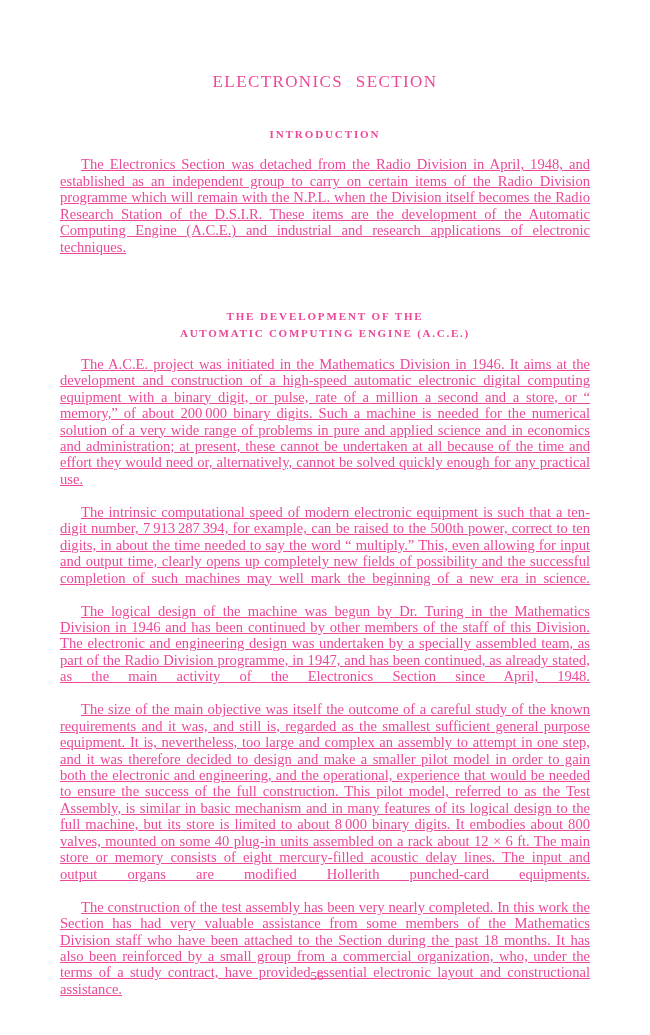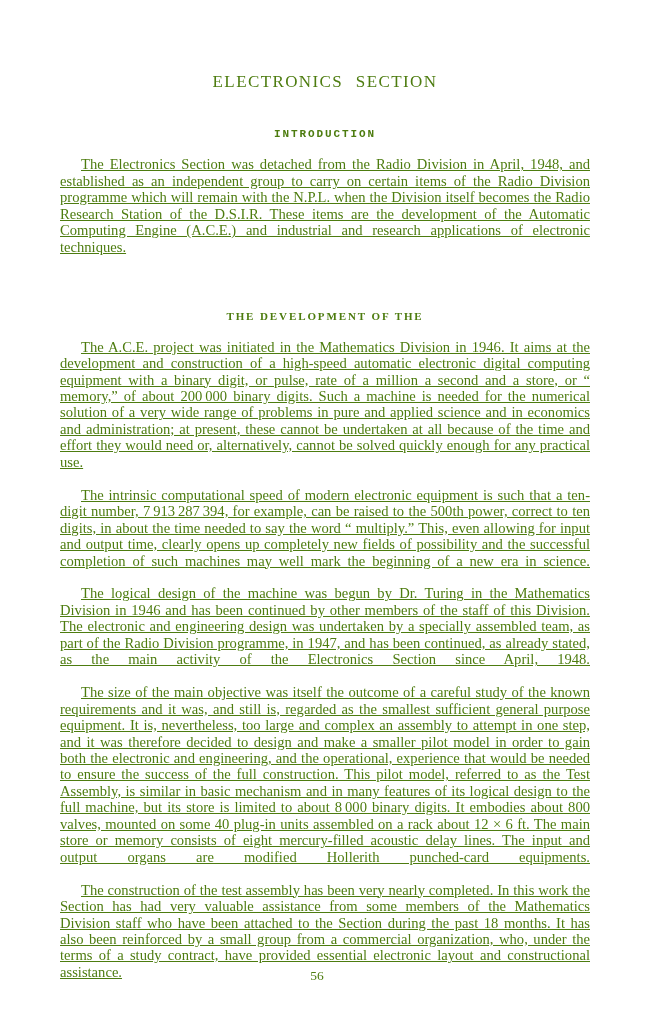--- a/index.html
+++ b/index.html
@@ -8,21 +8,21 @@
     padding: 0;
     background: #ffffff;
   }
 
   .page {
     position: relative;
     width: 650px;
     height: 1035px;
     margin: 0 auto;
     background: #ffffff;
-    color: #4d7c0f;
+    color: #ec4899;
     font-family: "Liberation Serif", "DejaVu Serif", serif;
     overflow: hidden;
   }
 
   .content {
     position: absolute;
     left: 60px;
     top: 0;
     width: 530px;
   }
@@ -48,21 +48,20 @@
     font-size: 11px;
     font-weight: bold;
     letter-spacing: 1.9px;
     margin: 0;
     line-height: 1.55;
     text-transform: uppercase;
   }
 
   .heading-intro {
     padding-top: 34px;
-    font-family: Liberation Mono, monospace;
   }
 
   .heading-ace {
     padding-top: 36px;
   }
   .heading-ace .line2 {
     display: block;
     letter-spacing: 1.75px;
   }
 
@@ -120,20 +119,21 @@
     <h1 class="page-title">ELECTRONICS<span class="gap"></span> SECTION</h1>
 
     <h2 class="section-heading heading-intro">INTRODUCTION</h2>
 
     <div class="body-block block-gap-intro">
       <p class="para">The Electronics Section was detached from the Radio Division in April, 1948, and established as an independent group to carry on certain items of the Radio Division programme which will remain with the N.P.L. when the Division itself becomes the Radio Research Station of the D.S.I.R. These items are the development of the Automatic Computing Engine (A.C.E.) and industrial and research applications of electronic techniques.</p>
     </div>
 
     <h2 class="section-heading heading-ace">
       <span>THE DEVELOPMENT OF THE</span>
+      <span class="line2">AUTOMATIC COMPUTING ENGINE (A.C.E.)</span>
     </h2>
 
     <div class="body-block block-gap-ace">
       <p class="para">The A.C.E. project was initiated in the Mathematics Division in 1946. It aims at the development and construction of a high-speed automatic electronic digital computing equipment with a binary digit, or pulse, rate of a million a second and a store, or “ memory,” of about 200 000 binary digits. Such a machine is needed for the numerical solution of a very wide range of problems in pure and applied science and in economics and administration; at present, these cannot be undertaken at all because of the time and effort they would need or, alternatively, cannot be solved quickly enough for any practical use.</p>
       <p class="para">The intrinsic computational speed of modern electronic equipment is such that a ten-digit number, 7 913 287 394, for example, can be raised to the 500th power, correct to ten digits, in about the time needed to say the word “ multiply.”  This, even allowing for input and output time, clearly opens up completely new fields of possibility and the successful completion of such machines may well mark the beginning of a new era in science.</p>
       <p class="para">The logical design of the machine was begun by Dr. Turing in the Mathematics Division in 1946 and has been continued by other members of the staff of this Division.  The electronic and engineering design was undertaken by a specially assembled team, as part of the Radio Division programme, in 1947, and has been continued, as already stated, as the main activity of the Electronics Section since April, 1948.</p>
       <p class="para">The size of the main objective was itself the outcome of a careful study of the known requirements and it was, and still is, regarded as the smallest sufficient general purpose equipment.  It is, nevertheless, too large and complex an assembly to attempt in one step, and it was therefore decided to design and make a smaller pilot model in order to gain both the electronic and engineering, and the operational, experience that would be needed to ensure the success of the full construction.  This pilot model, referred to as the Test Assembly, is similar in basic mechanism and in many features of its logical design to the full machine, but its store is limited to about 8 000 binary digits.  It embodies about 800 valves, mounted on some 40 plug-in units assembled on a rack about 12 × 6 ft.  The main store or memory consists of eight mercury-filled acoustic delay lines.  The input and output organs are modified Hollerith punched-card equipments.</p>
       <p class="para">The construction of the test assembly has been very nearly completed.  In this work the Section has had very valuable assistance from some members of the Mathematics Division staff who have been attached to the Section during the past 18 months.  It has also been reinforced by a small group from a commercial organization, who, under the terms of a study contract, have provided essential electronic layout and constructional assistance.</p>
     </div>
 

